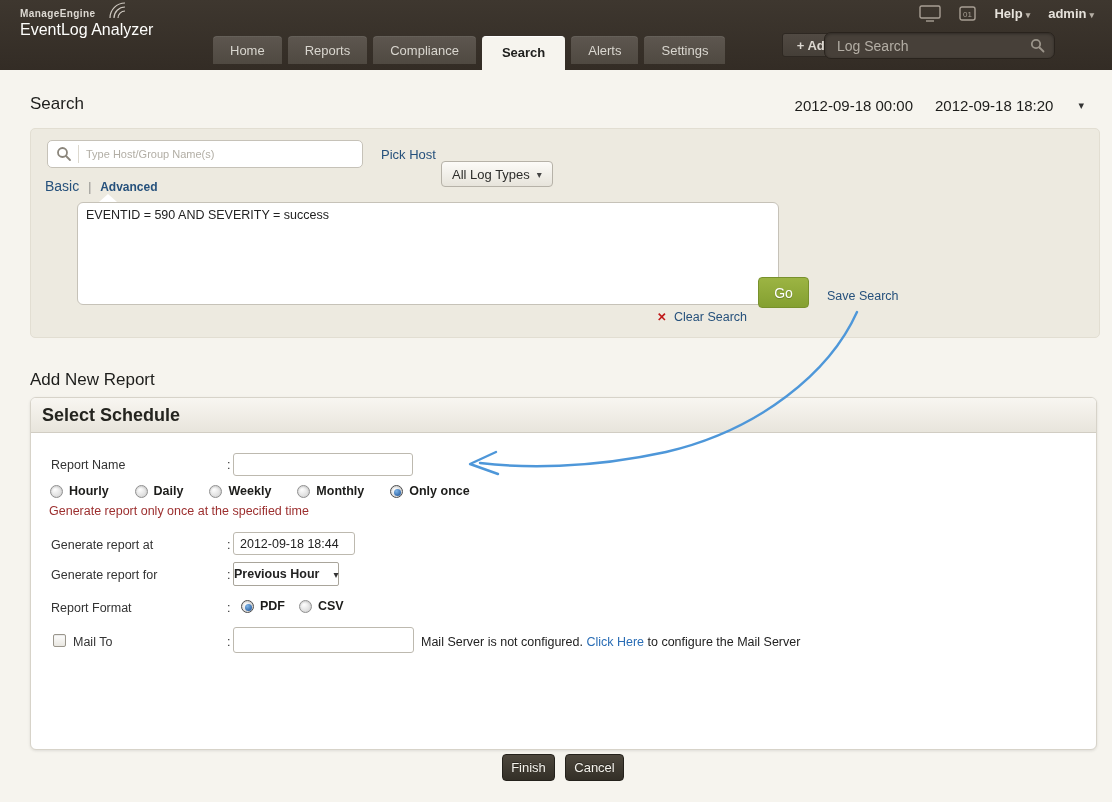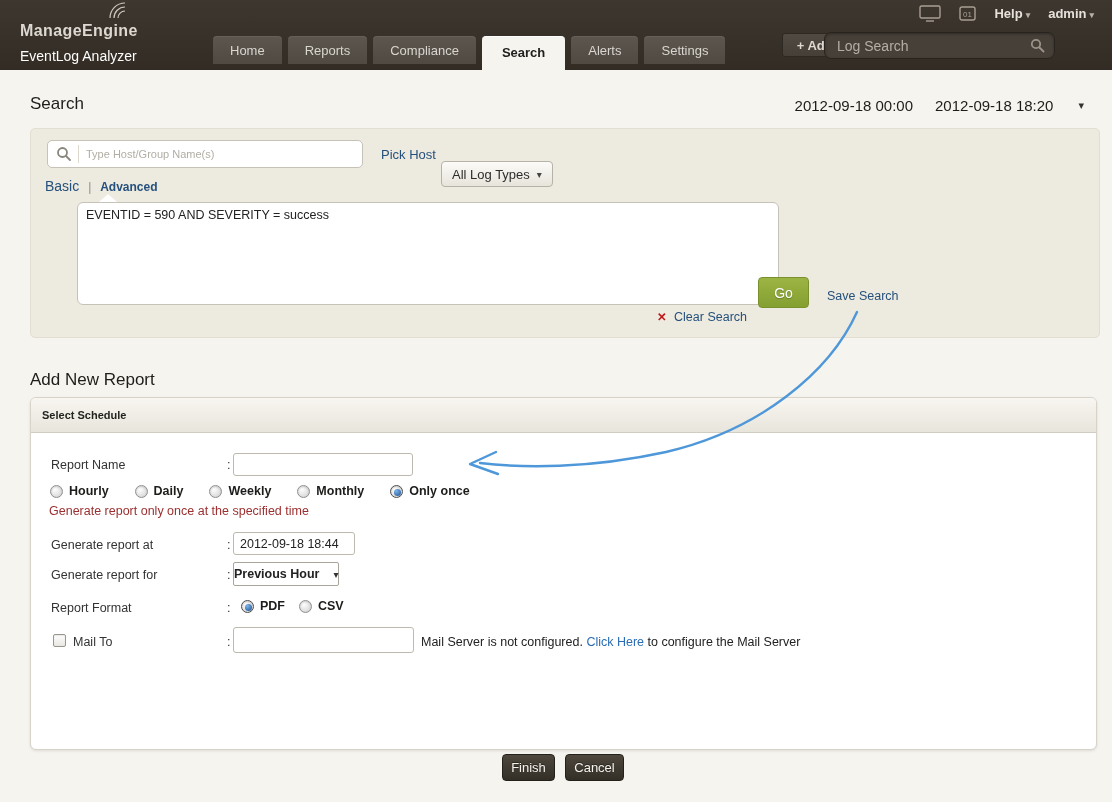--- a/index.html
+++ b/index.html
@@ -3,23 +3,23 @@
 <meta charset="utf-8">
 <style>
   * { margin:0; padding:0; box-sizing:border-box; }
   body { font-family:"Liberation Sans", sans-serif; background:#e9e7e1; }
   #stage { position:relative; width:1112px; height:802px; background:#f6f4ee; overflow:hidden; }
 
   
   #hdr { position:absolute; left:0; top:0; width:1112px; height:70px;
          background:linear-gradient(#3e372f,#332c25); }
   .brand { position:absolute; left:20px; top:8px; color:#fff; }
-  .brand-co { font-size:16px; font-weight:bold; letter-spacing:.4px; color:#ddd9d2;margin-top:14px; }
+  .brand-co { font-size:10px; font-weight:bold; letter-spacing:.4px; color:#ddd9d2; }
   .brand-swoosh { position:absolute; left:86px; top:-8px; }
-  .brand-prod { font-size:14px; color:#fdfdfb; margin-top:8px; font-weight:400; }
+  .brand-prod { font-size:16px; color:#fdfdfb; margin-top:2px; font-weight:400; }
 
   .hdr-top { position:absolute; top:5px; right:18px; display:flex; align-items:center; gap:18px; }
   .hdr-top .menu { color:#e6e2db; font-size:13px; font-weight:bold; cursor:pointer; }
   .caret { font-size:9px; color:#b6afa5; margin-left:3px; }
 
   #tabs { position:absolute; left:213px; bottom:0; display:flex; align-items:flex-end; gap:6px; }
   .tab { background:linear-gradient(#5d564f,#4f4941); color:#d9d6cf; font-size:13px;
          padding:6px 17px 6px; border-radius:4px 4px 0 0; margin-bottom:6px; cursor:pointer;
          border-top:1px solid rgba(255,255,255,.12); }
   .tab.active { background:#f6f4ee; color:#20201e; font-weight:bold; margin-bottom:0;
@@ -81,21 +81,21 @@
             color:#fff; font-size:14px; display:flex; align-items:center; justify-content:center;
             cursor:pointer; text-shadow:0 1px 1px rgba(0,0,0,.25); }
   .savesearch { position:absolute; left:796px; top:160px; font-size:12.5px; color:#26517c; cursor:pointer; }
 
   
   .sec-title { position:absolute; left:30px; top:370px; font-size:17px; color:#1d1d1b; }
   #rpanel { position:absolute; left:30px; top:397px; width:1067px; height:353px; background:#fff;
             border:1px solid #d7d3c9; border-radius:6px; box-shadow:0 1px 3px rgba(0,0,0,.10); }
   .rphead { height:35px; background:linear-gradient(#f8f6f1,#e8e5dc); border-bottom:1px solid #d1cdc3;
             border-radius:5px 5px 0 0; display:flex; align-items:center; padding-left:11px;
-            font-size:11px; font-weight:bold; color:#24241f; }
+            font-size:18px; font-weight:bold; color:#24241f; }
   .flabel { position:absolute; font-size:12.5px; color:#333; }
   .fcolon { position:absolute; left:196px; font-size:12.5px; color:#333; }
   .tinput { position:absolute; background:#fff; border:1px solid #bdb9af; border-radius:3px;
             font-family:"Liberation Sans",sans-serif; font-size:12.5px; color:#222; padding:2px 6px;
             outline:none; }
   .radio { display:inline-block; width:13px; height:13px; border-radius:50%;
            background:radial-gradient(circle at 35% 30%, #ffffff, #cfcfcf);
            border:1px solid #8f8f8f; box-shadow:inset 0 1px 2px rgba(0,0,0,.15); position:relative;
            cursor:pointer; flex:none; }
   .radio.sel { border-color:#4c4c4c; }

